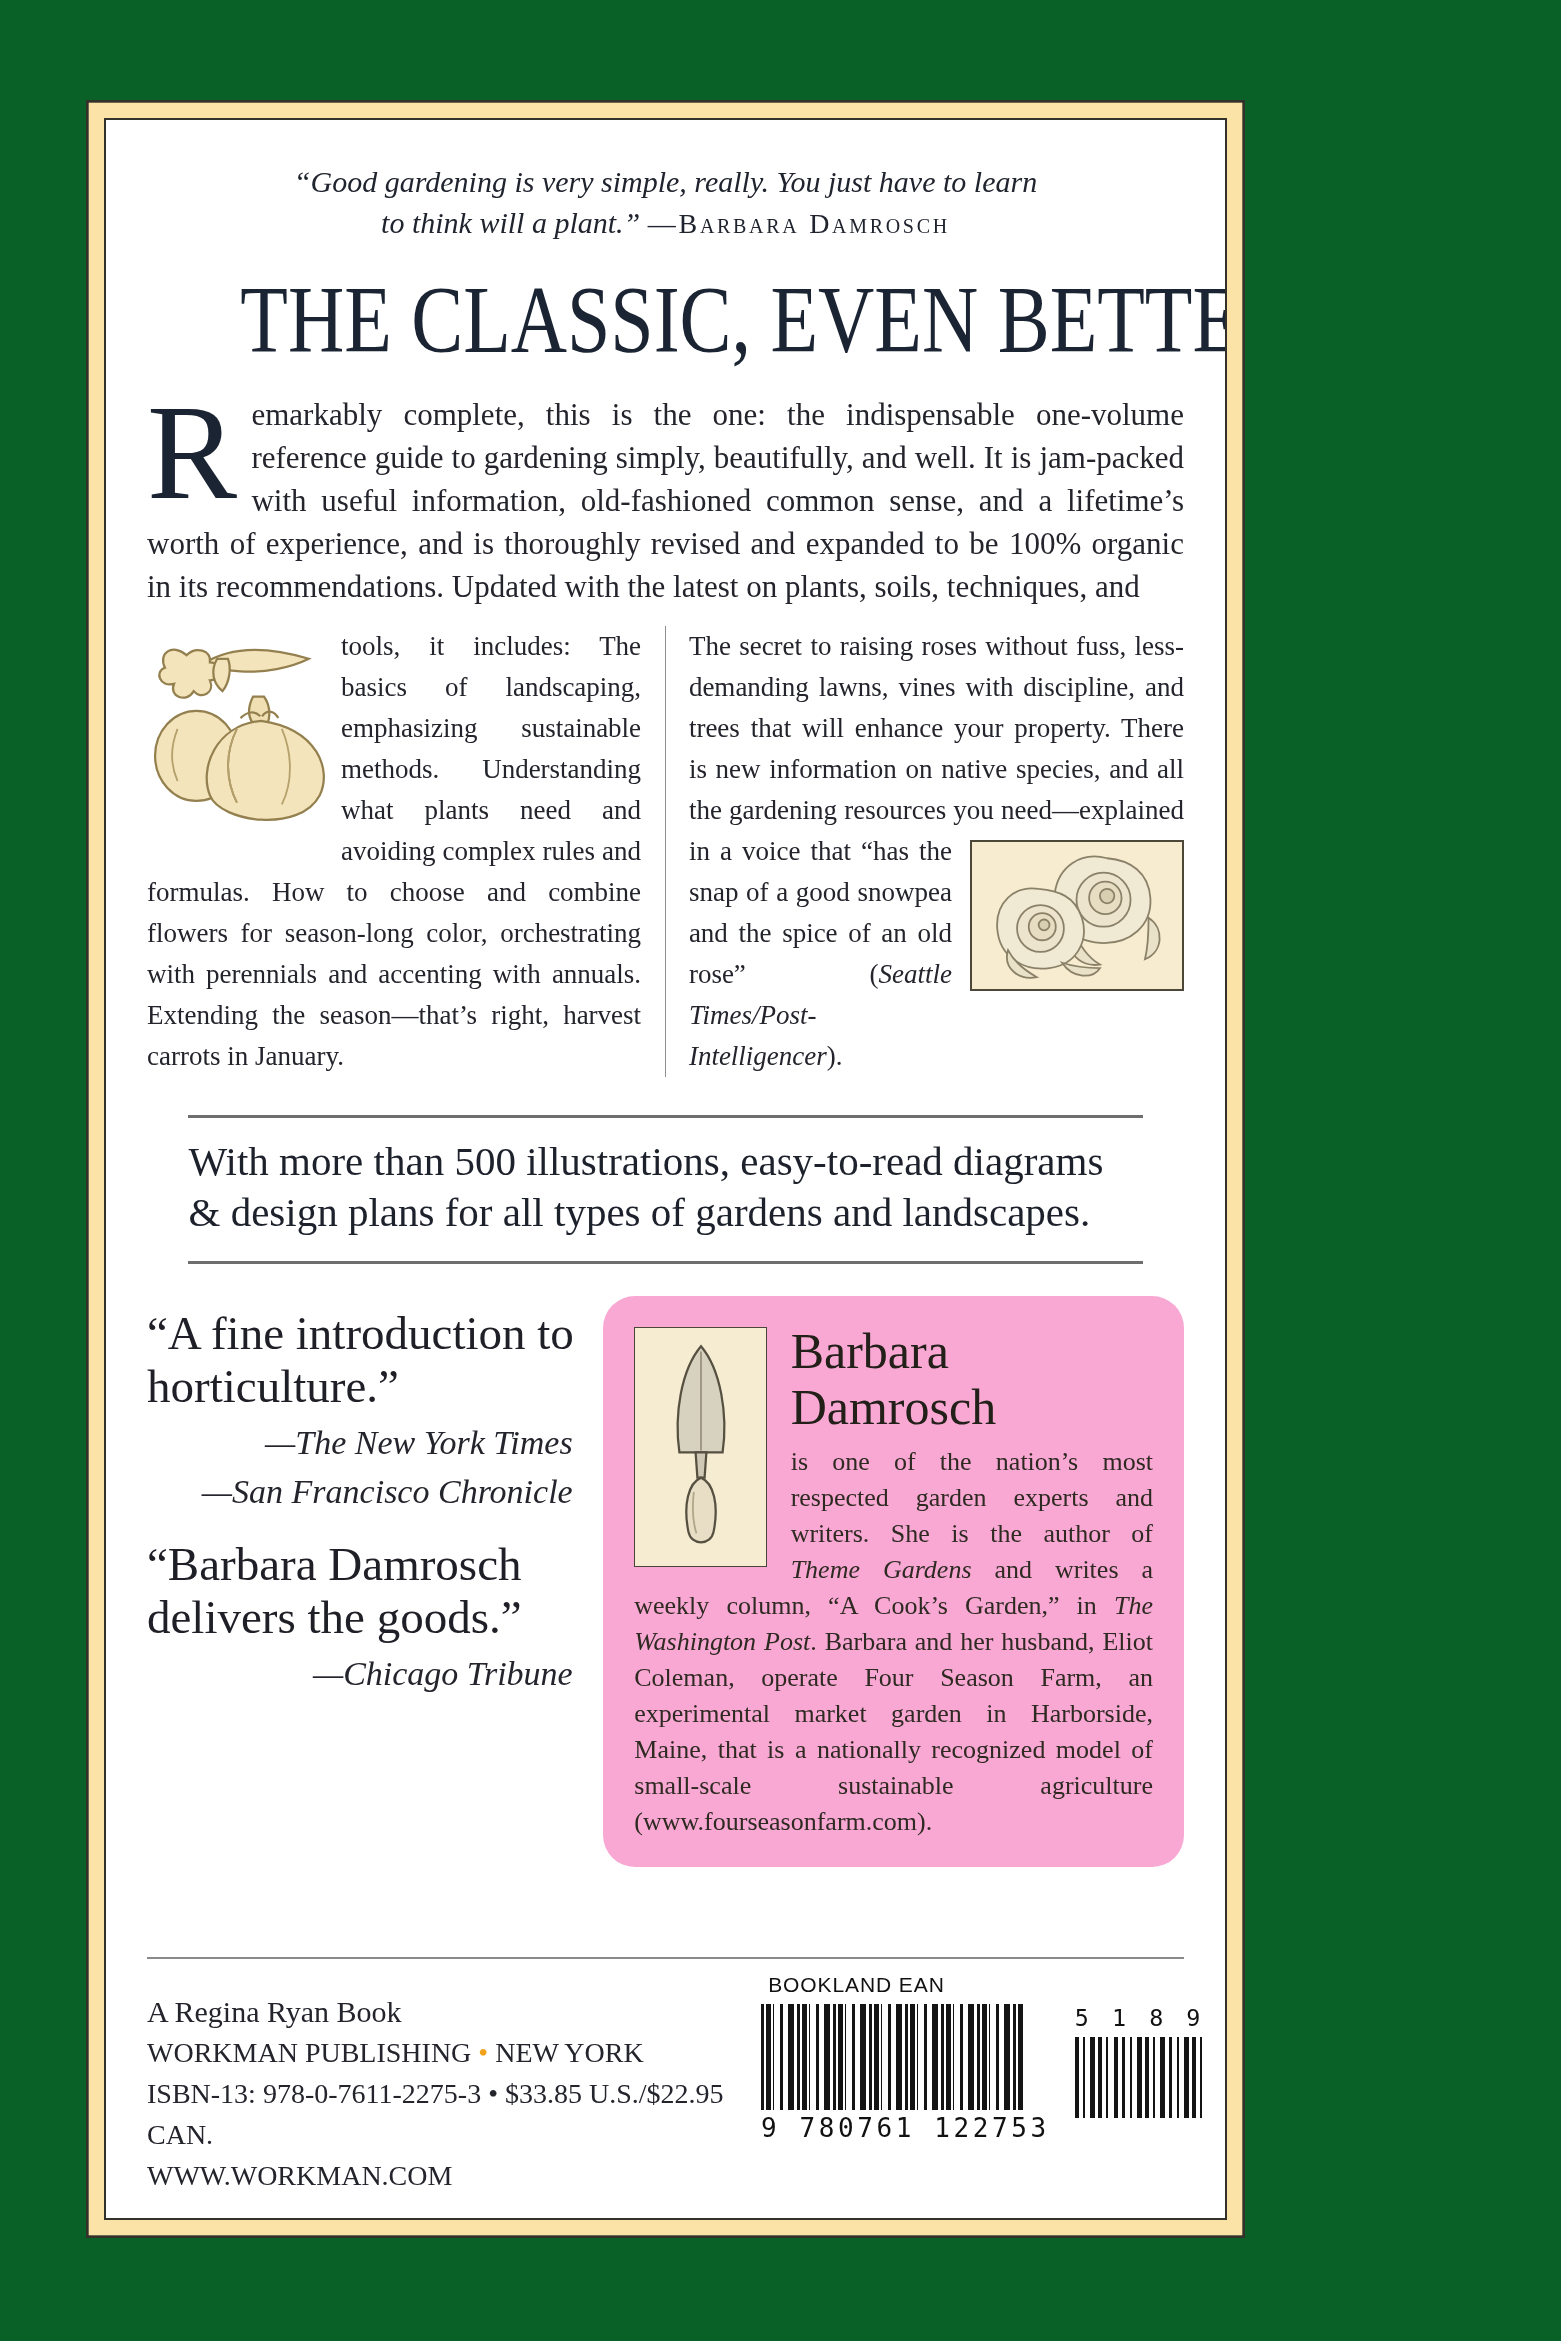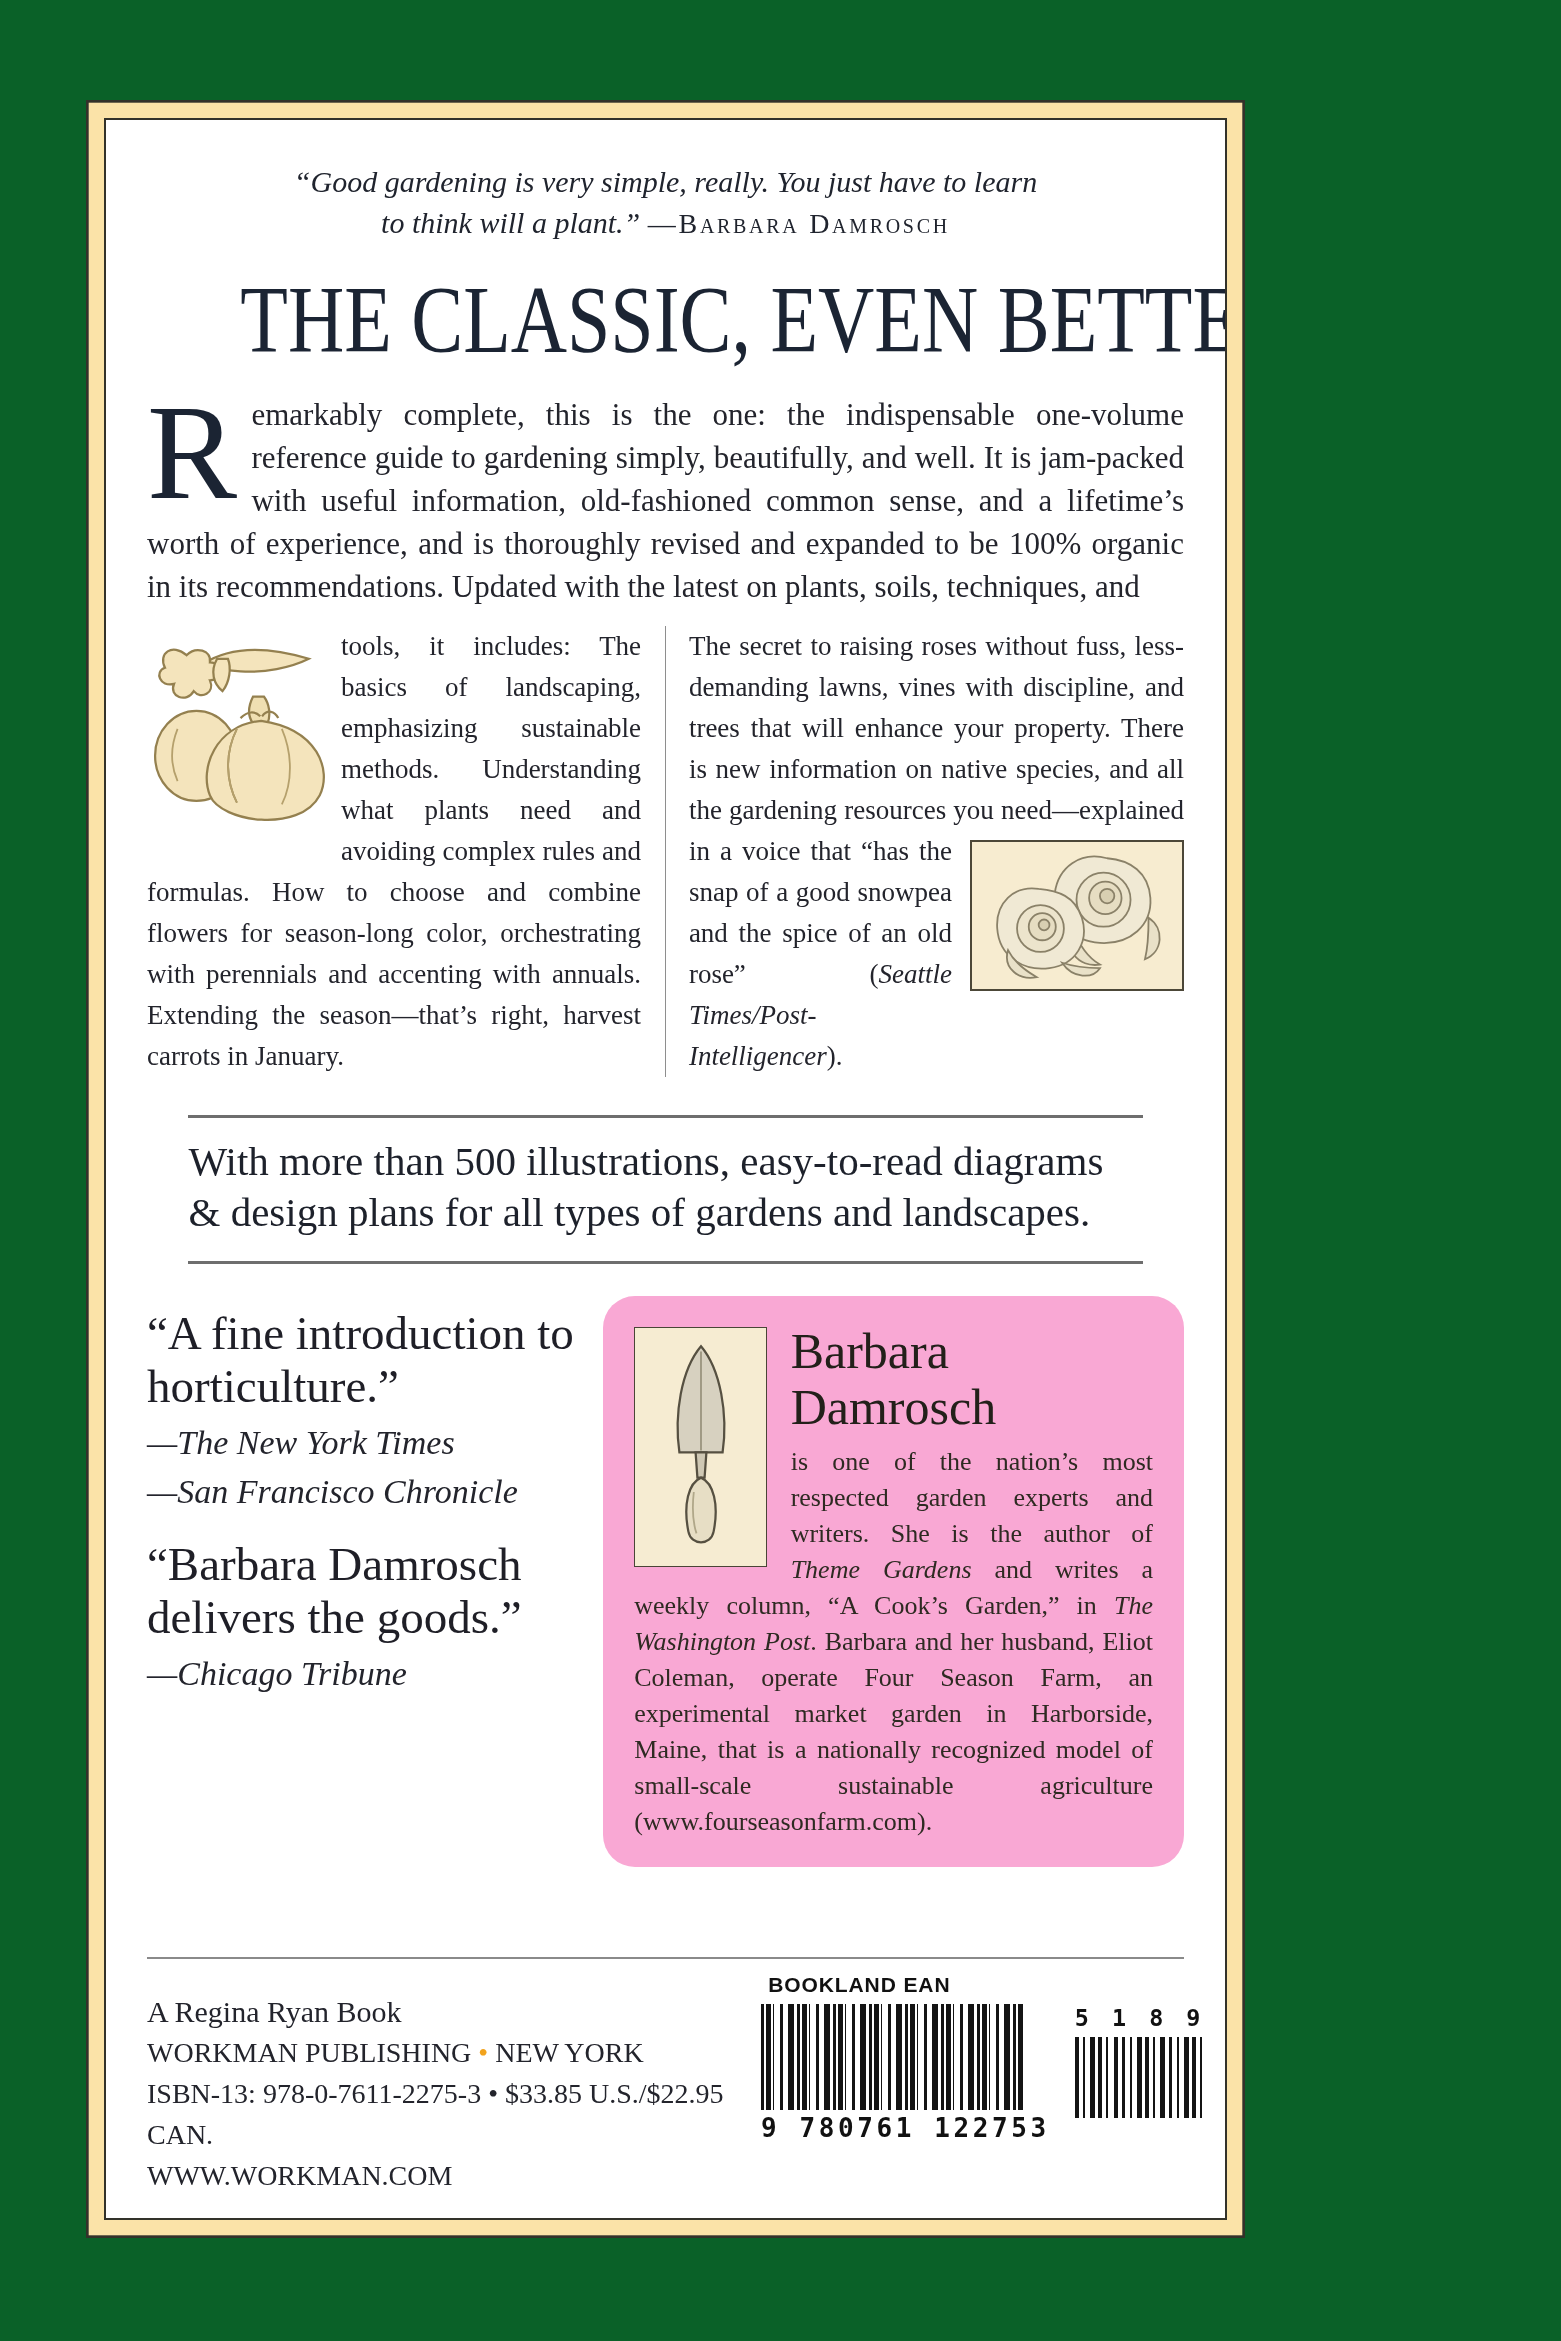--- a/index.html
+++ b/index.html
@@ -46,37 +46,37 @@
     border-top:3.6px solid #6e6e6e; border-bottom:3.6px solid #6e6e6e;
     text-align:left; padding:18px 0 23.4px;
     font-size:41px; line-height:51px; color:#1d212b; }
   
   .bottom { display:flex; margin-top:32px; align-items:flex-start; }
   .praise-col { width:44%; box-sizing:border-box; padding-right:21.6px; }
   .praise-head { color:#1e7c3a; font-size:31.5px; letter-spacing:1.8px; margin:7.2px 0 12.6px 1.8px; }
   .praise-head sup { font-size:0.62em; position:relative; top:-0.38em; letter-spacing:0.9px; }
   .pq { font-size:47px; line-height:53px; color:#1f1f27; margin-top:27px; }
   .pq.first { margin-top:10.8px; }
-  .pq-attr { font-style:italic; font-size:34px; 
+  .pq-attr { font-style:italic; font-size:34px; text-align:right;
     margin-top:10.8px; padding-right:9px; color:#23242c; }
   .author-box { width:56%; box-sizing:border-box; background:#f9a8d4;
     border-radius:32px; padding:23.4px 31px 27px; color:#2e2a22; }
   .trowel-box { float:left; width:133px; height:240px; box-sizing:border-box;
     background:#f6ecd2; border:1.8px solid #4a4537; margin:7.2px 23.4px 7.2px 0;
     display:flex; align-items:center; justify-content:center; }
   .author-name { font-size:50px; line-height:56px; color:#23201a; margin-top:3.6px; }
   .bio { margin:9px 0 0; font-size:26px; line-height:36px; text-align:justify; }
   
   .footer { position:absolute; left:41px; right:41px; bottom:21.6px; background:#ffffff; }
   .footer-rule { border-top:2.7px solid #8a8a8a; margin-bottom:12.6px; }
   .footer-row { display:flex; justify-content:space-between; align-items:flex-start; }
   .pub-block { font-size:28px; line-height:41px; color:#23242c; padding-top:20px; }
   .regina { font-size:30px; }
   .dot { color:#f2a31d; }
-  .barcode-block { width:423px; padding-top:1.8px;font-weight:bold; }
+  .barcode-block { width:423px; padding-top:1.8px; }
   .bc-label { font-family:"Liberation Sans", sans-serif; font-size:21px;
     letter-spacing:0.9px; color:#111; margin:0 0 7.2px 7.2px; }
   .bc-row { display:flex; align-items:flex-start; }
   .bars { background-color:#fff; }
   .bars-main { width:263px; height:106px;
     background:repeating-linear-gradient(90deg,#141414 0 2.7px,#fff 2.7px 5.4px,#141414 5.4px 10px,#fff 10px 11.7px,#141414 11.7px 13.5px,#fff 13.5px 19px,#141414 19px 21.6px,#fff 21.6px 27px,#141414 27px 33px,#fff 33px 36px); }
   .bc-num { font-family:"DejaVu Sans Mono", monospace; font-size:26px;
     letter-spacing:3.6px; margin-top:2.7px; color:#111; white-space:nowrap; }
   .bc-sup { margin-left:25px; }
   .bc-supnum { font-family:"DejaVu Sans Mono", monospace; font-size:23.4px;

